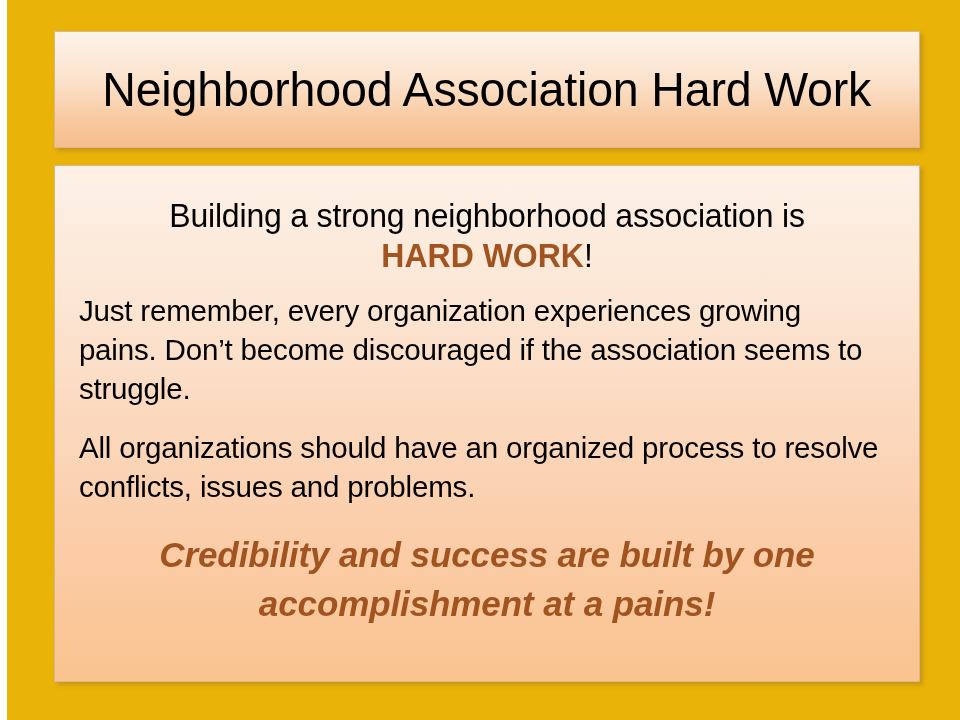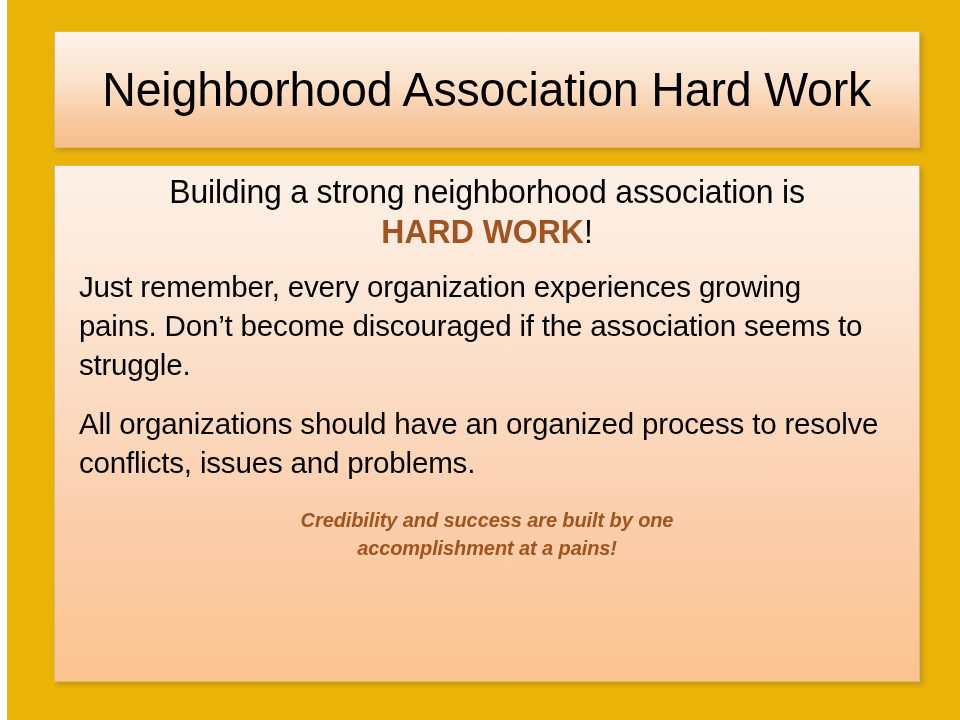--- a/index.html
+++ b/index.html
@@ -57,21 +57,21 @@
     position: absolute;
     left: 47px;
     top: 165px;
     width: 866px;
     height: 517px;
     box-sizing: border-box;
     border: 1px solid #d9b68d;
     background: linear-gradient(to bottom, #fdf1e7 0%, #fce7d6 25%, #fbd9bf 50%, #fbcda9 72%, #fac characters 100%);
     background: linear-gradient(to bottom, #fdf1e7 0%, #fce7d6 24%, #fbd9bf 48%, #fbcda9 72%, #fac38f 100%);
     box-shadow: 3px 3px 4px rgba(120, 90, 60, 0.30);
-    padding: 6px 16px 0 16px;
+    padding: 30px 16px 0 16px;
   }
 
   .lead {
     text-align: center;
     font-size: 33px;
     font-weight: 400;
     color: #000000;
     line-height: 1.22;
     margin: 0;
     letter-spacing: -0.2px;
@@ -102,21 +102,21 @@
     transform-origin: left top;
   }
 
   .para-1 { margin-top: 14px; }
   .para-2 { margin-top: 20px; }
 
   .closing {
     margin: 24px 0 0 0;
     padding: 0 38px;
     text-align: center;
-    font-size: 20px;
+    font-size: 35px;
     font-weight: 700;
     font-style: italic;
     color: #a1541f;
     line-height: 1.40;
     letter-spacing: -0.1px;
   }
   .closing .cl-line { display: block; }
 </style>
 </head>
 <body>

